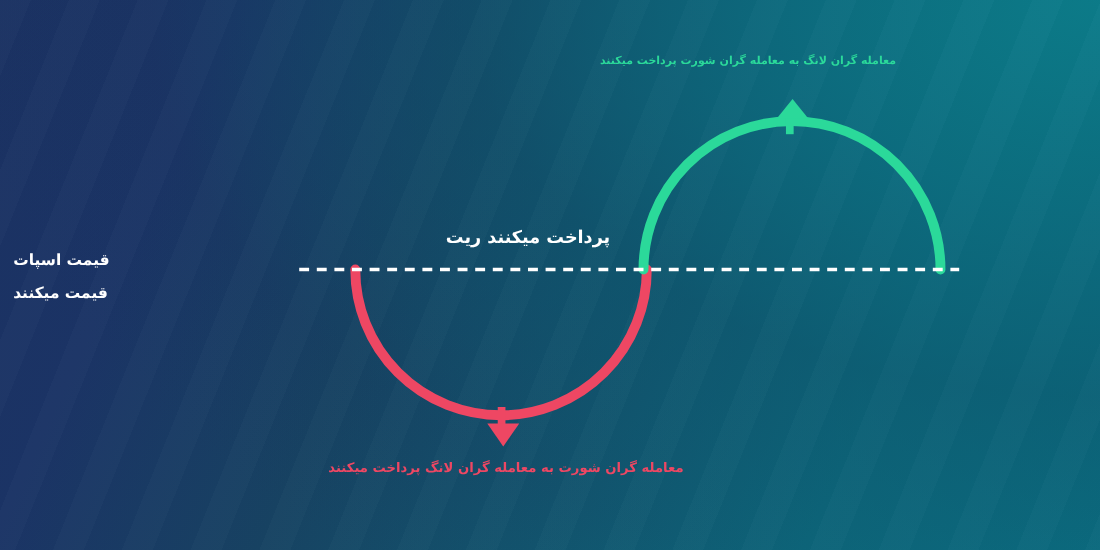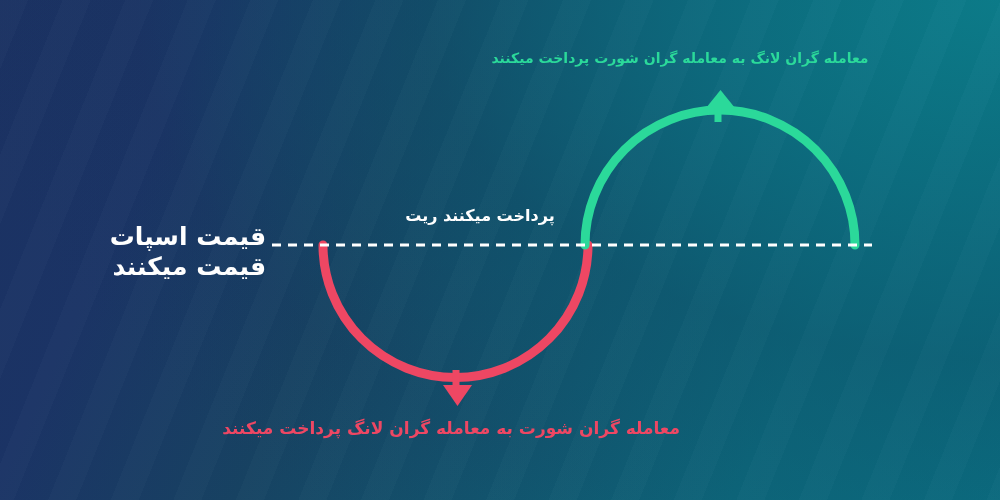--- a/index.html
+++ b/index.html
@@ -40,52 +40,53 @@
   .lbl {
     position: absolute;
     white-space: nowrap;
     direction: rtl;
     unicode-bidi: bidi-override;
   }
   #spot-futures-label {
     left: 0;
     top: 222px;
     width: 266px;
-    text-align: right;
+    text-align: left;
     color: #ffffff;
-    font-size: 25px;
+    font-size: 14px;
     line-height: 30px;
     font-weight: 700;
     letter-spacing: 0.2px;
+    padding-left: 12px;
   }
   #funding-rate-label {
     left: 370px;
     top: 206px;
     width: 220px;
     text-align: center;
     color: #ffffff;
     font-size: 16px;
     font-weight: 700;
   }
   #long-pays-short-label {
     left: 455px;
     top: 50px;
     width: 450px;
     text-align: center;
     color: #2bd99a;
-    font-size: 14px;
+    font-size: 10px;
     font-weight: 700;
   }
   #short-pays-long-label {
     left: 240px;
     top: 418px;
     width: 440px;
     text-align: center;
     color: #ee4763;
-    font-size: 17px;
+    font-size: 12px;
     font-weight: 700;
   }
 </style>
 </head>
 <body>
 
 <div id="stage">
 
   <svg id="art" viewBox="0 0 1000 500">
 

